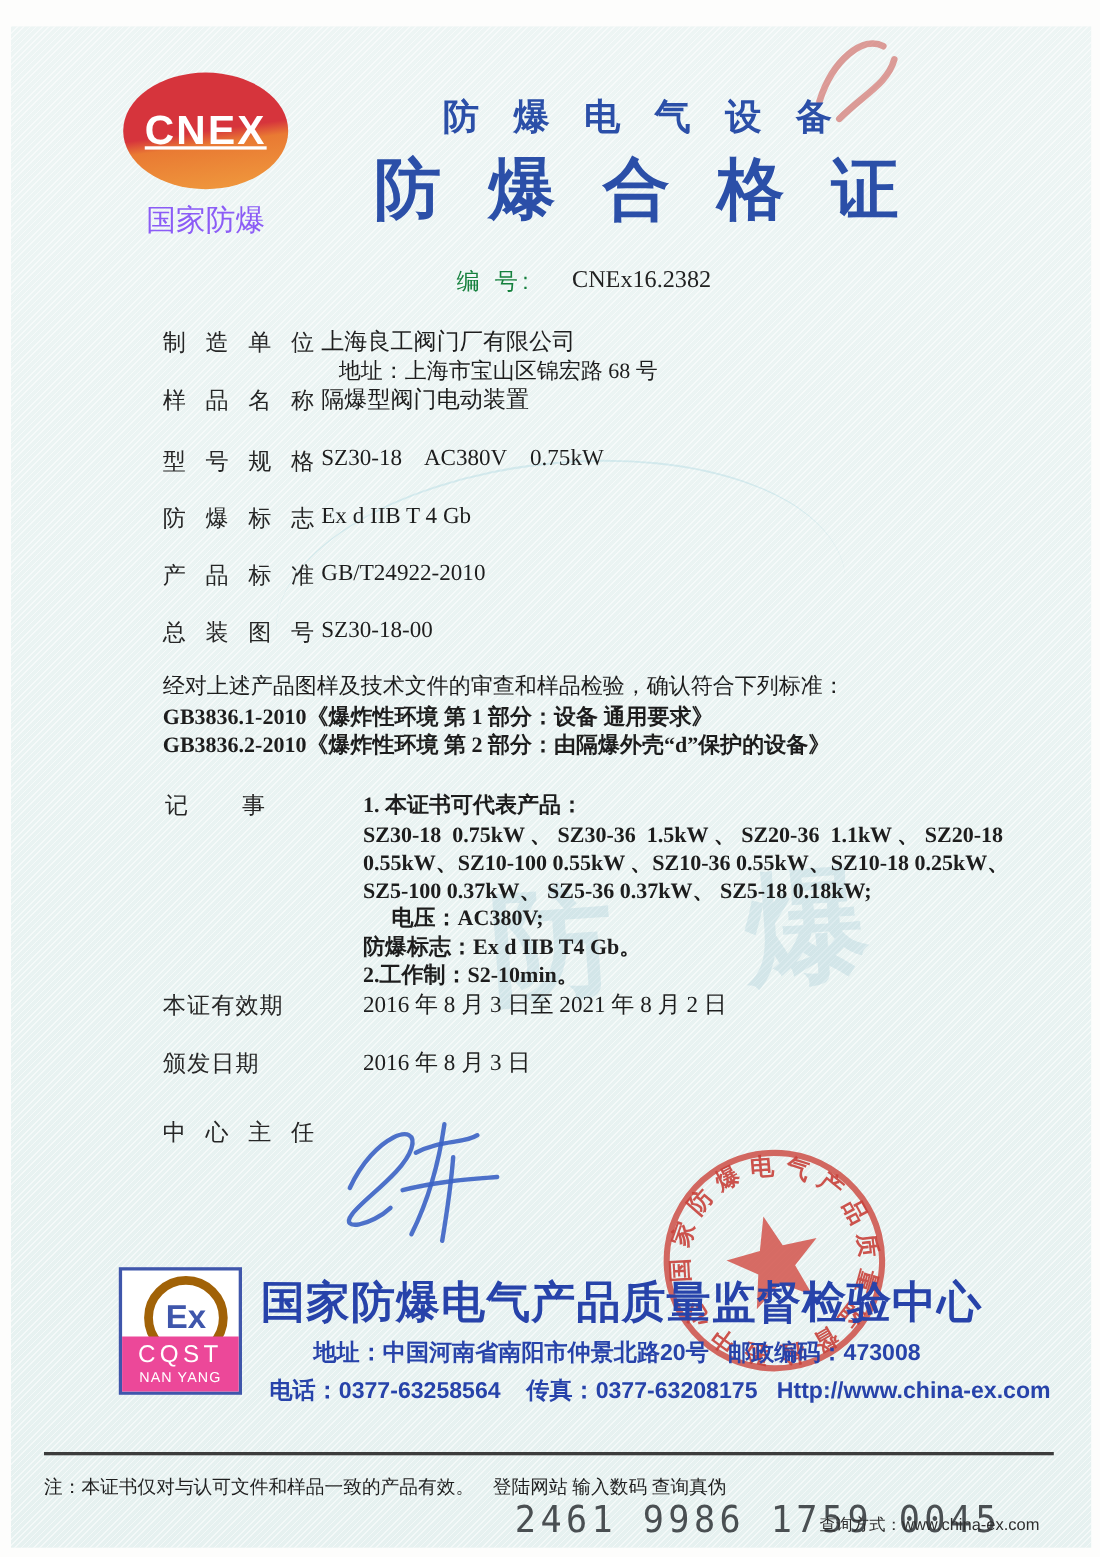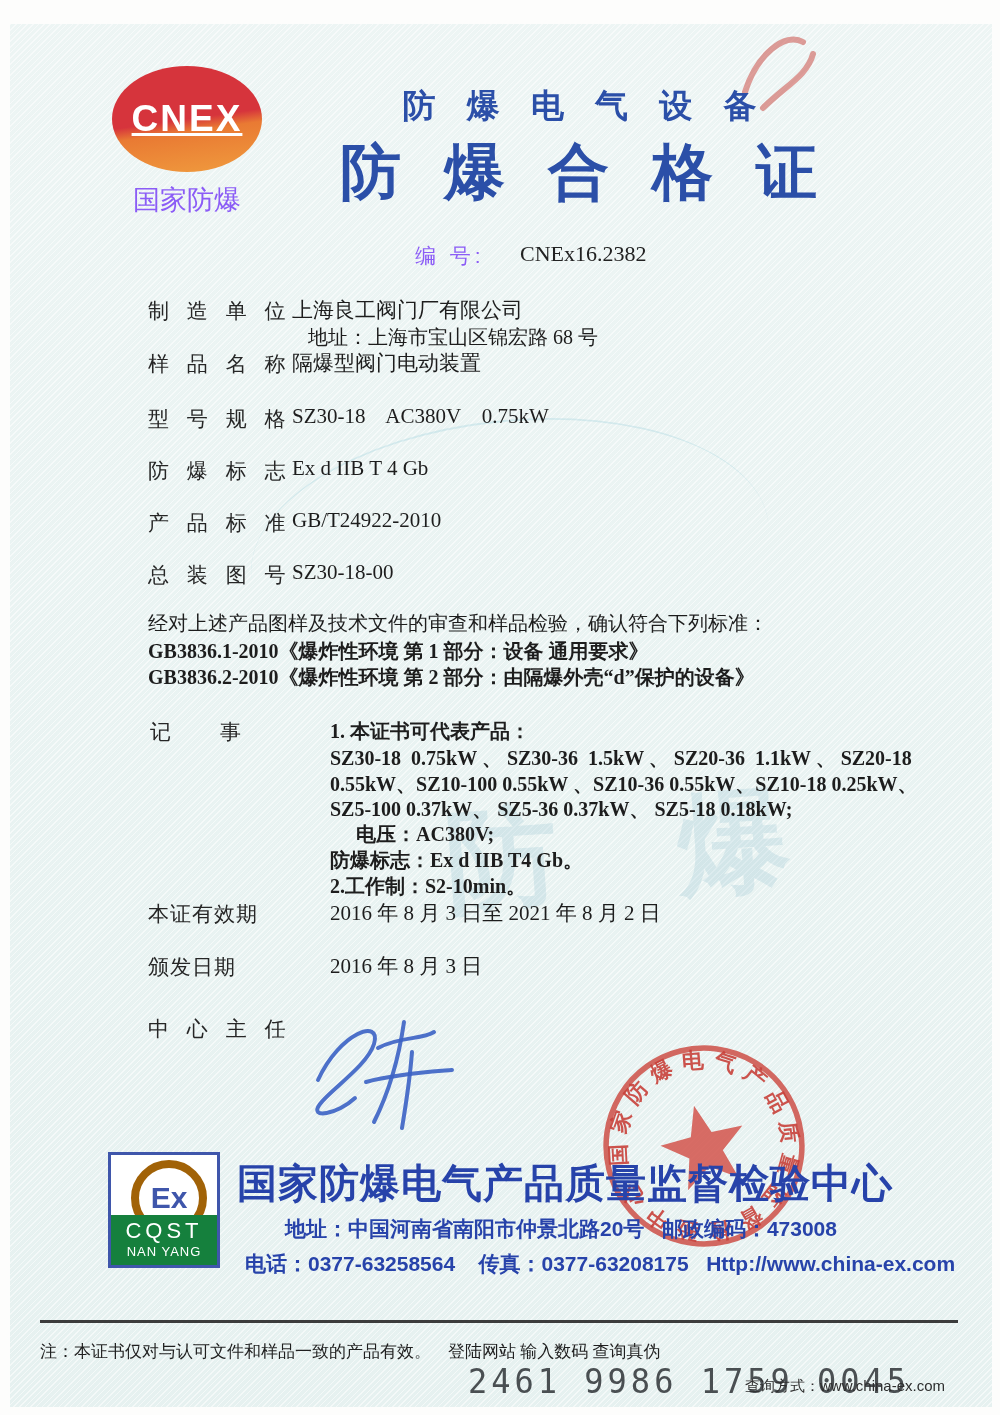--- a/index.html
+++ b/index.html
@@ -40,21 +40,21 @@
 <div class="abs" style="left:112px;top:66px;width:150px;height:106px;border-radius:50%;
       background:linear-gradient(172deg,#d6343c 0%,#d6343c 50%,#e97a33 60%,#f09c3e 100%);
       display:flex;align-items:center;justify-content:center;">
   <span style="color:#fff;font-weight:700;font-size:37px;letter-spacing:2px;text-decoration:underline;">CNEX</span>
 </div>
 <div class="abs" style="left:102px;top:182px;width:170px;text-align:center;font-size:27px;color:#8b5cf6;">国家防爆</div>
 
 <div class="abs blue" style="left:350px;top:84px;width:470px;text-align:center;font-size:33px;font-weight:700;letter-spacing:11px;">防 爆 电 气 设 备</div>
 <div class="abs blue" style="left:330px;top:132px;width:510px;text-align:center;font-size:61px;font-weight:700;letter-spacing:13px;">防 爆 合 格 证</div>
 
-<div class="abs" style="left:415px;top:242px;font-size:21px;color:#8b5cf6;letter-spacing:4px;">编  号:</div>
+<div class="abs" style="left:415px;top:242px;font-size:21px;color:#15803d;letter-spacing:4px;">编  号:</div>
 <div class="abs serif" style="left:520px;top:241px;font-size:22px;color:#222;">CNEx16.2382</div>
 
 <div class="abs label" style="left:148px;top:297px;">制 造 单 位</div>
 <div class="abs value serif" style="left:292px;top:296px;">上海良工阀门厂有限公司</div>
 <div class="abs value serif" style="left:292px;top:324px;font-size:20px;margin-left:16px;">地址：上海市宝山区锦宏路 68 号</div>
 
 <div class="abs label" style="left:148px;top:350px;">样 品 名 称</div>
 <div class="abs value serif" style="left:292px;top:349px;">隔爆型阀门电动装置</div>
 
 <div class="abs label" style="left:148px;top:405px;">型 号 规 格</div>
@@ -104,21 +104,21 @@
   <text font-size="21.5" fill="#c8413a" opacity="0.9" style="letter-spacing:8.5px;font-weight:600;">
     <textPath href="#stamp-path">国家防爆电气产品质量监督检验中心</textPath>
   </text>
 </svg>
 
 <div class="abs" style="left:108px;top:1152px;width:112px;height:116px;background:#fff;border:3px solid #3f56ab;box-sizing:border-box;">
   <div style="position:absolute;left:20px;top:5px;width:60px;height:60px;border:8px solid #a16207;border-radius:50%;
               display:flex;align-items:center;justify-content:center;">
     <span style="color:#3f56ab;font-weight:700;font-size:30px;">Ex</span>
   </div>
-  <div style="position:absolute;left:0;bottom:0;width:100%;height:50px;background:#15803d;text-align:center;">
+  <div style="position:absolute;left:0;bottom:0;width:100%;height:50px;background:#ec4899;text-align:center;">
     <div style="color:#fff;font-size:22px;letter-spacing:4px;margin-top:3px;font-weight:500;">CQST</div>
     <div style="color:#fff;font-size:13px;letter-spacing:1px;">NAN YANG</div>
   </div>
 </div>
 
 <div class="abs serif" style="left:237px;top:1156px;width:690px;font-size:40px;font-weight:700;color:#2743aa;letter-spacing:1px;">国家防爆电气产品质量监督检验中心</div>
 
 <div class="abs" style="left:285px;top:1215px;font-size:21px;font-weight:700;color:#2743aa;white-space:pre;"><span>地址：</span><span>中国河南省南阳市仲景北路20号</span><span>   </span><span>邮政编码：</span><span>473008</span></div>
 
 <div class="abs" style="left:245px;top:1250px;font-size:21px;font-weight:700;color:#2743aa;white-space:pre;"><span>电话：</span><span>0377-63258564</span><span>    </span><span>传真：</span><span>0377-63208175</span><span>   </span><span>Http://www.china-ex.com</span></div>

